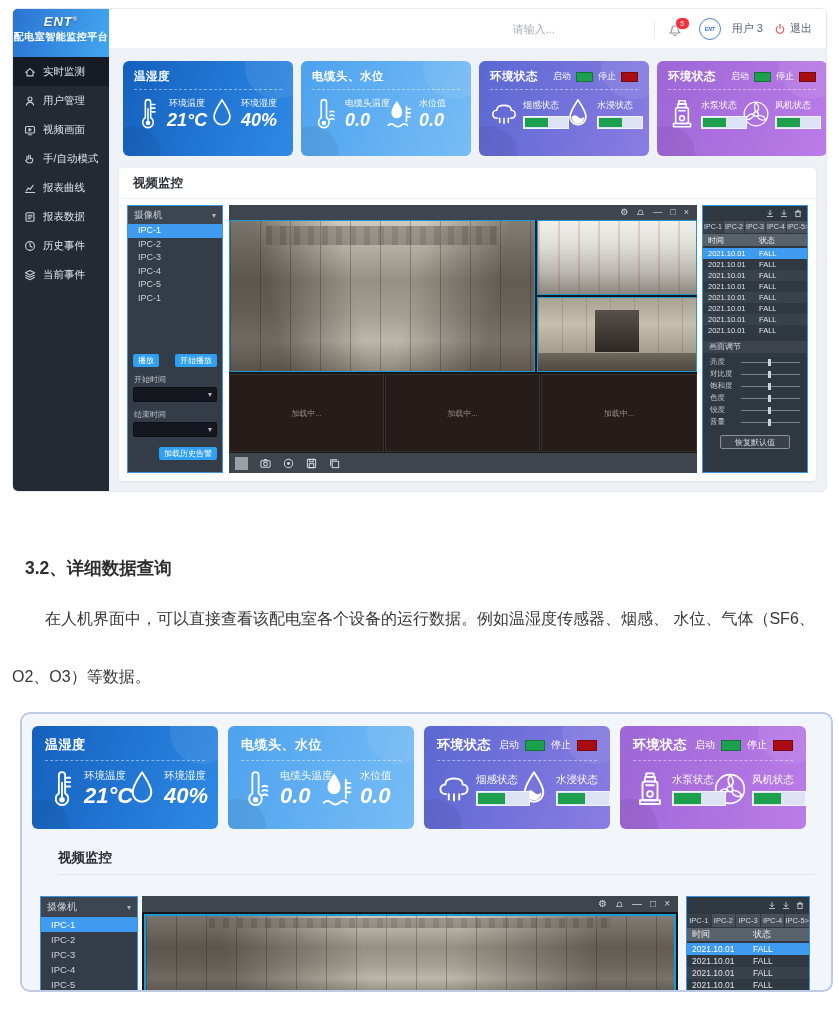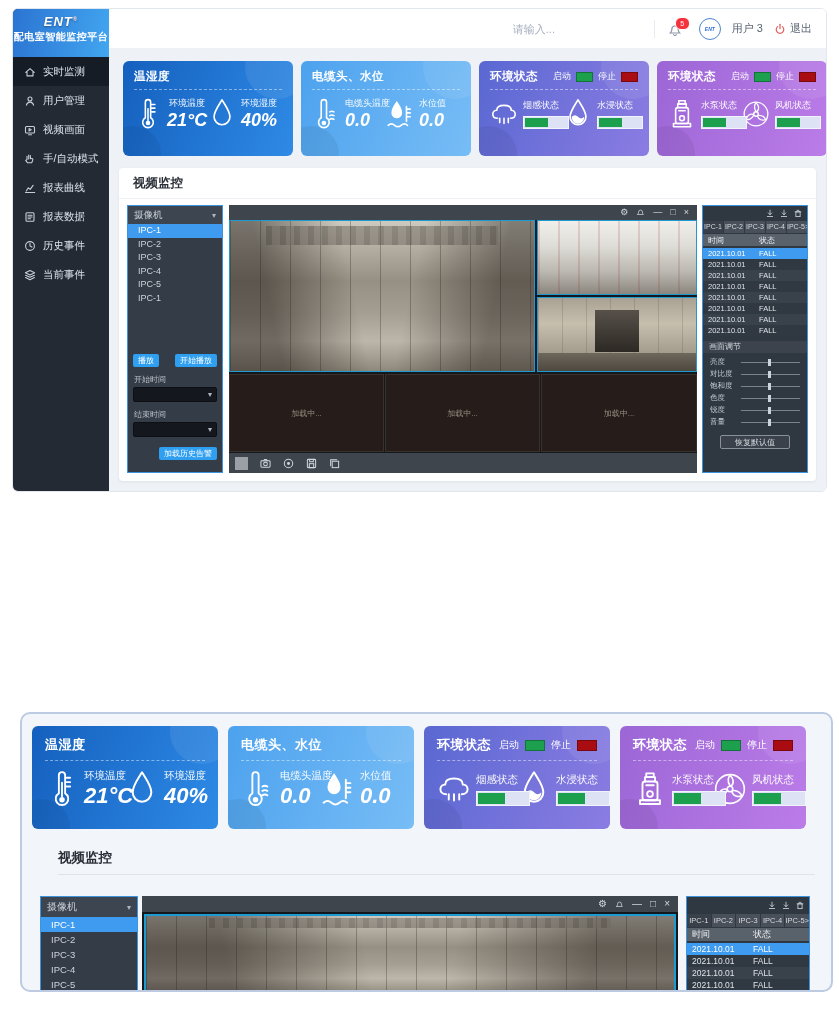--- a/index.html
+++ b/index.html
@@ -625,20 +625,24 @@
               </div>
               </div>
             <button class="al-reset">恢复默认值</button>
           </div>
 
         </div>
       </section>
     </main>
   </div>
 
+  <section class="doc">
+    <h3>3.2、详细数据查询</h3>
+    <p>在人机界面中，可以直接查看该配电室各个设备的运行数据。例如温湿度传感器、烟感、 水位、气体（SF6、O2、O3）等数据。</p>
+  </section>
 
   <div class="s2">
     <div class="cards">
 
       <div class="card c1">
         <div class="card-head">
             <span class="card-title">温湿度</span>
           </div>
         <hr class="card-hr">
         <div class="card-body">

